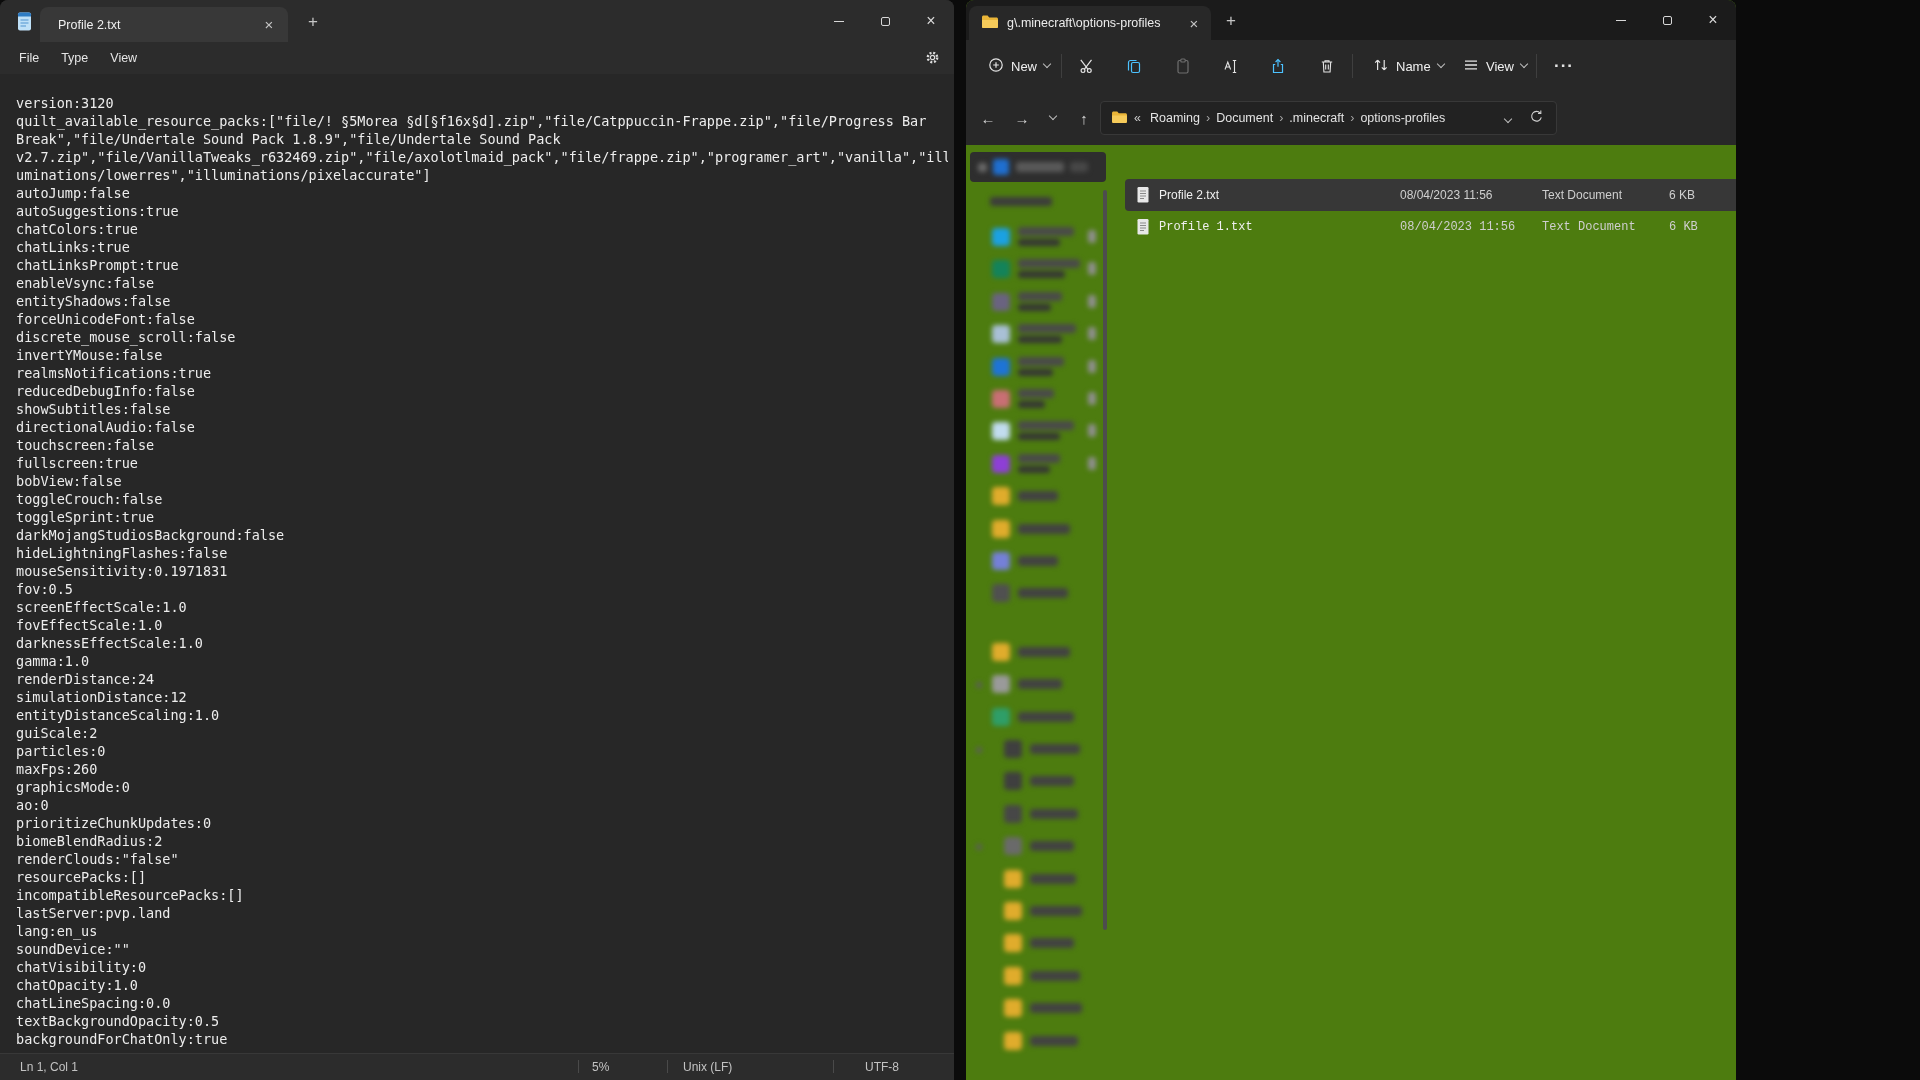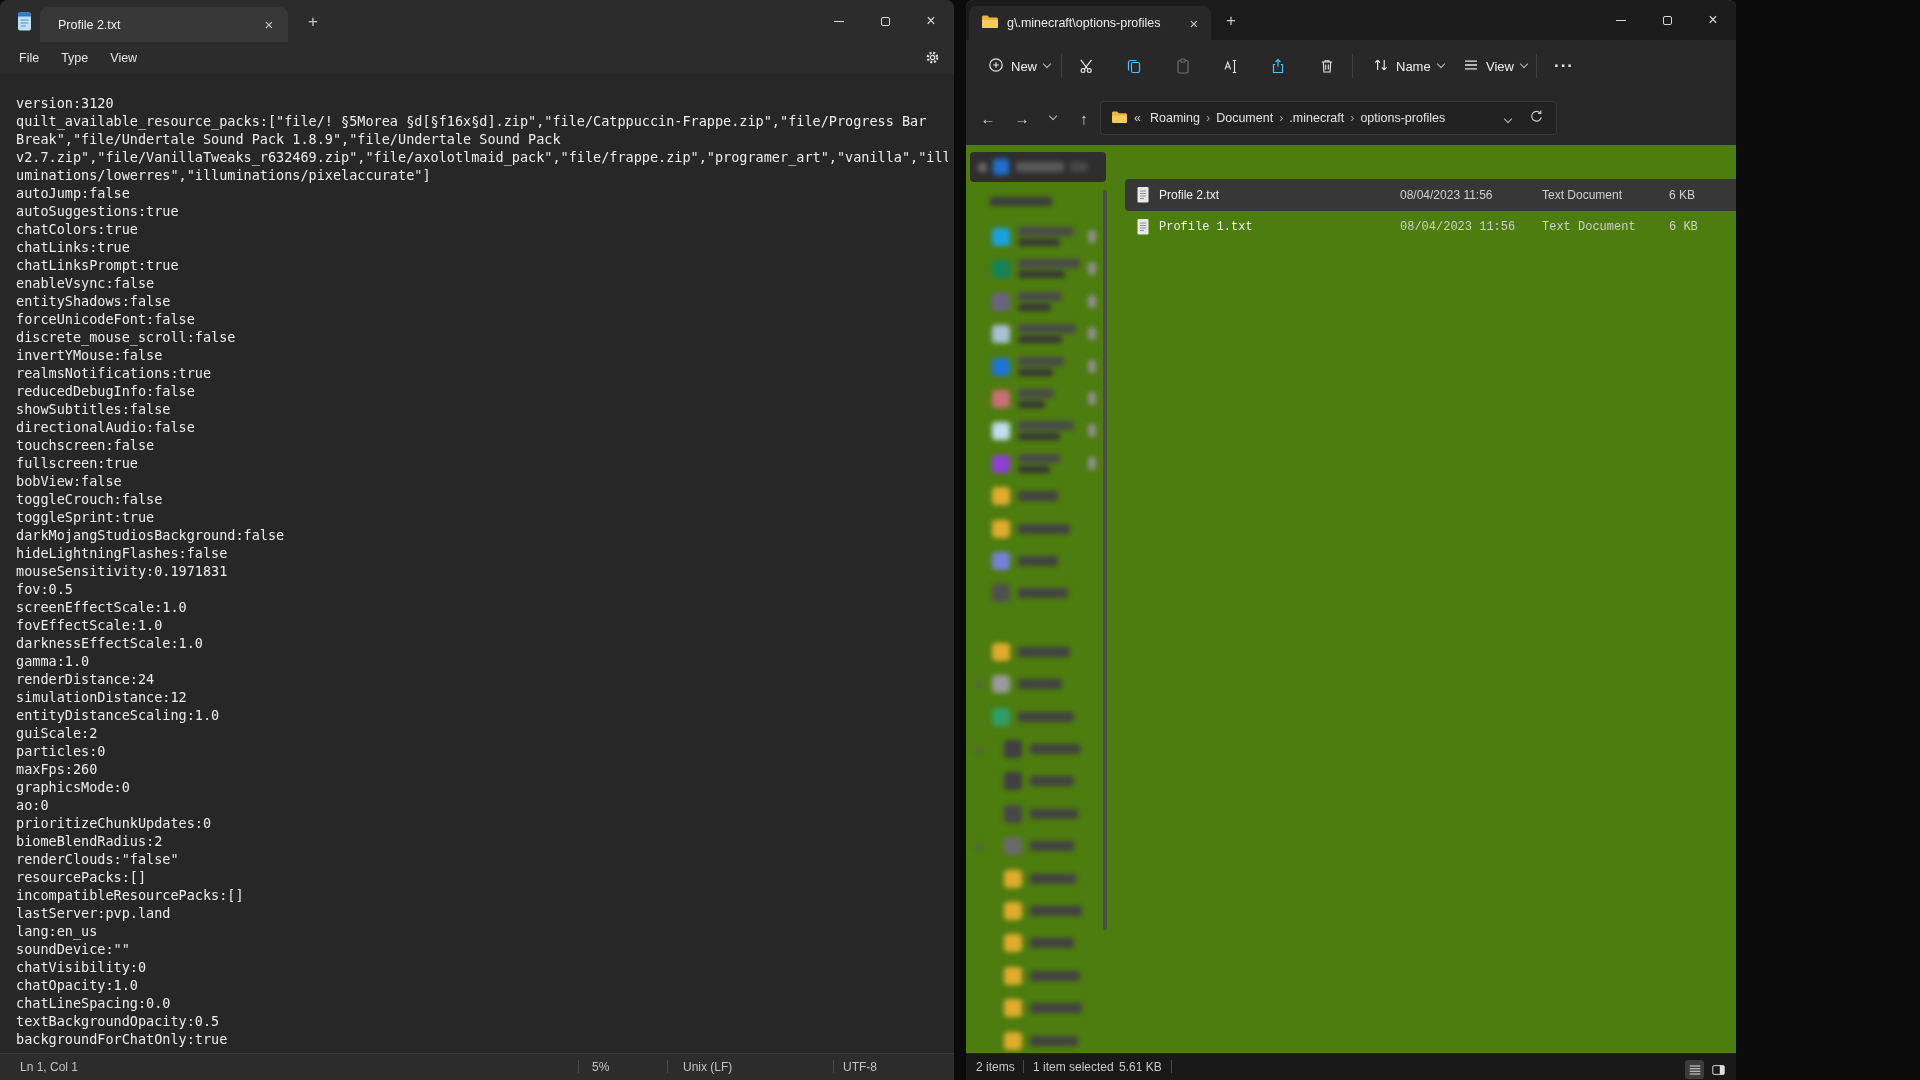--- a/index.html
+++ b/index.html
@@ -112,21 +112,21 @@
     </span>
   </div>
   <div class="np-text"><div>version:3120</div><div>quilt_available_resource_packs:["file/! §5Morea §d[§f16x§d].zip","file/Catppuccin-Frappe.zip","file/Progress Bar</div><div>Break","file/Undertale Sound Pack 1.8.9","file/Undertale Sound Pack</div><div>v2.7.zip","file/VanillaTweaks_r632469.zip","file/axolotlmaid_pack","file/frappe.zip","programer_art","vanilla","ill</div><div>uminations/lowerres","illuminations/pixelaccurate"]</div><div>autoJump:false</div><div>autoSuggestions:true</div><div>chatColors:true</div><div>chatLinks:true</div><div>chatLinksPrompt:true</div><div>enableVsync:false</div><div>entityShadows:false</div><div>forceUnicodeFont:false</div><div>discrete_mouse_scroll:false</div><div>invertYMouse:false</div><div>realmsNotifications:true</div><div>reducedDebugInfo:false</div><div>showSubtitles:false</div><div>directionalAudio:false</div><div>touchscreen:false</div><div>fullscreen:true</div><div>bobView:false</div><div>toggleCrouch:false</div><div>toggleSprint:true</div><div>darkMojangStudiosBackground:false</div><div>hideLightningFlashes:false</div><div>mouseSensitivity:0.1971831</div><div>fov:0.5</div><div>screenEffectScale:1.0</div><div>fovEffectScale:1.0</div><div>darknessEffectScale:1.0</div><div>gamma:1.0</div><div>renderDistance:24</div><div>simulationDistance:12</div><div>entityDistanceScaling:1.0</div><div>guiScale:2</div><div>particles:0</div><div>maxFps:260</div><div>graphicsMode:0</div><div>ao:0</div><div>prioritizeChunkUpdates:0</div><div>biomeBlendRadius:2</div><div>renderClouds:"false"</div><div>resourcePacks:[]</div><div>incompatibleResourcePacks:[]</div><div>lastServer:pvp.land</div><div>lang:en_us</div><div>soundDevice:""</div><div>chatVisibility:0</div><div>chatOpacity:1.0</div><div>chatLineSpacing:0.0</div><div>textBackgroundOpacity:0.5</div><div>backgroundForChatOnly:true</div></div>
   <div class="np-status">
     <span style="left:20px">Ln 1, Col 1</span>
     <span class="s-div" style="left:578px"></span>
     <span style="left:592px">5%</span>
     <span class="s-div" style="left:667px"></span>
     <span style="left:683px">Unix (LF)</span>
     <span class="s-div" style="left:833px"></span>
-    <span style="left:843px">UTF-8</span>
+    <span style="left:865px">UTF-8</span>
   </div>
 </div>
 
 <div class="window" id="explorer">
   <div class="ex-titlebar">
     <div class="ex-tab">
       <span>
         <svg width="18" height="15" viewBox="0 0 18 15">
             <path d="M1 3.2c0-.9.7-1.6 1.6-1.6h4l1.6 1.9h7.2c.9 0 1.6.7 1.6 1.6v7.3c0 .9-.7 1.6-1.6 1.6H2.6c-.9 0-1.6-.7-1.6-1.6z" fill="#eab538"></path>
             <path d="M1 6h16v6.4c0 .9-.7 1.6-1.6 1.6H2.6c-.9 0-1.6-.7-1.6-1.6z" fill="#f6cb5a"></path>
@@ -454,31 +454,13 @@
             <path d="M5 5h6M5 7.5h6M5 10h6M5 12.5h4" stroke="#8a8a8a" stroke-width="1"></path>
           </svg>
     </span>
     <span class="fname">Profile 1.txt</span>
     <span class="fdate">08/04/2023 11:56</span>
     <span class="ftype">Text Document</span>
     <span class="fsize">6 KB</span>
   </div>
 </div>
 
-  <div class="ex-status">
-    <span style="left:10px">2 items</span>
-    <span class="s-div" style="left:57px"></span>
-    <span style="left:67px">1 item selected</span>
-    <span style="left:153px">5.61 KB</span>
-    <span class="s-div" style="left:205px"></span>
-    <span class="view-toggle" style="right:32px;background:#3c3c3c">
-        <svg width="14" height="14" viewBox="0 0 16 16">
-          <path d="M2 3.5h12M2 6.5h12M2 9.5h12M2 12.5h12" stroke="#dfdfdf" stroke-width="1.2"></path>
-        </svg>
-      </span>
-    <span class="view-toggle" style="right:8px">
-        <svg width="15" height="14" viewBox="0 0 16 16">
-          <rect x="1.5" y="3" width="13" height="10" rx="1.5" fill="none" stroke="#dfdfdf" stroke-width="1.1"></rect>
-          <rect x="9.5" y="3" width="5" height="10" fill="#dfdfdf"></rect>
-        </svg>
-      </span>
-  </div>
 </div>
 
 </body></html>

